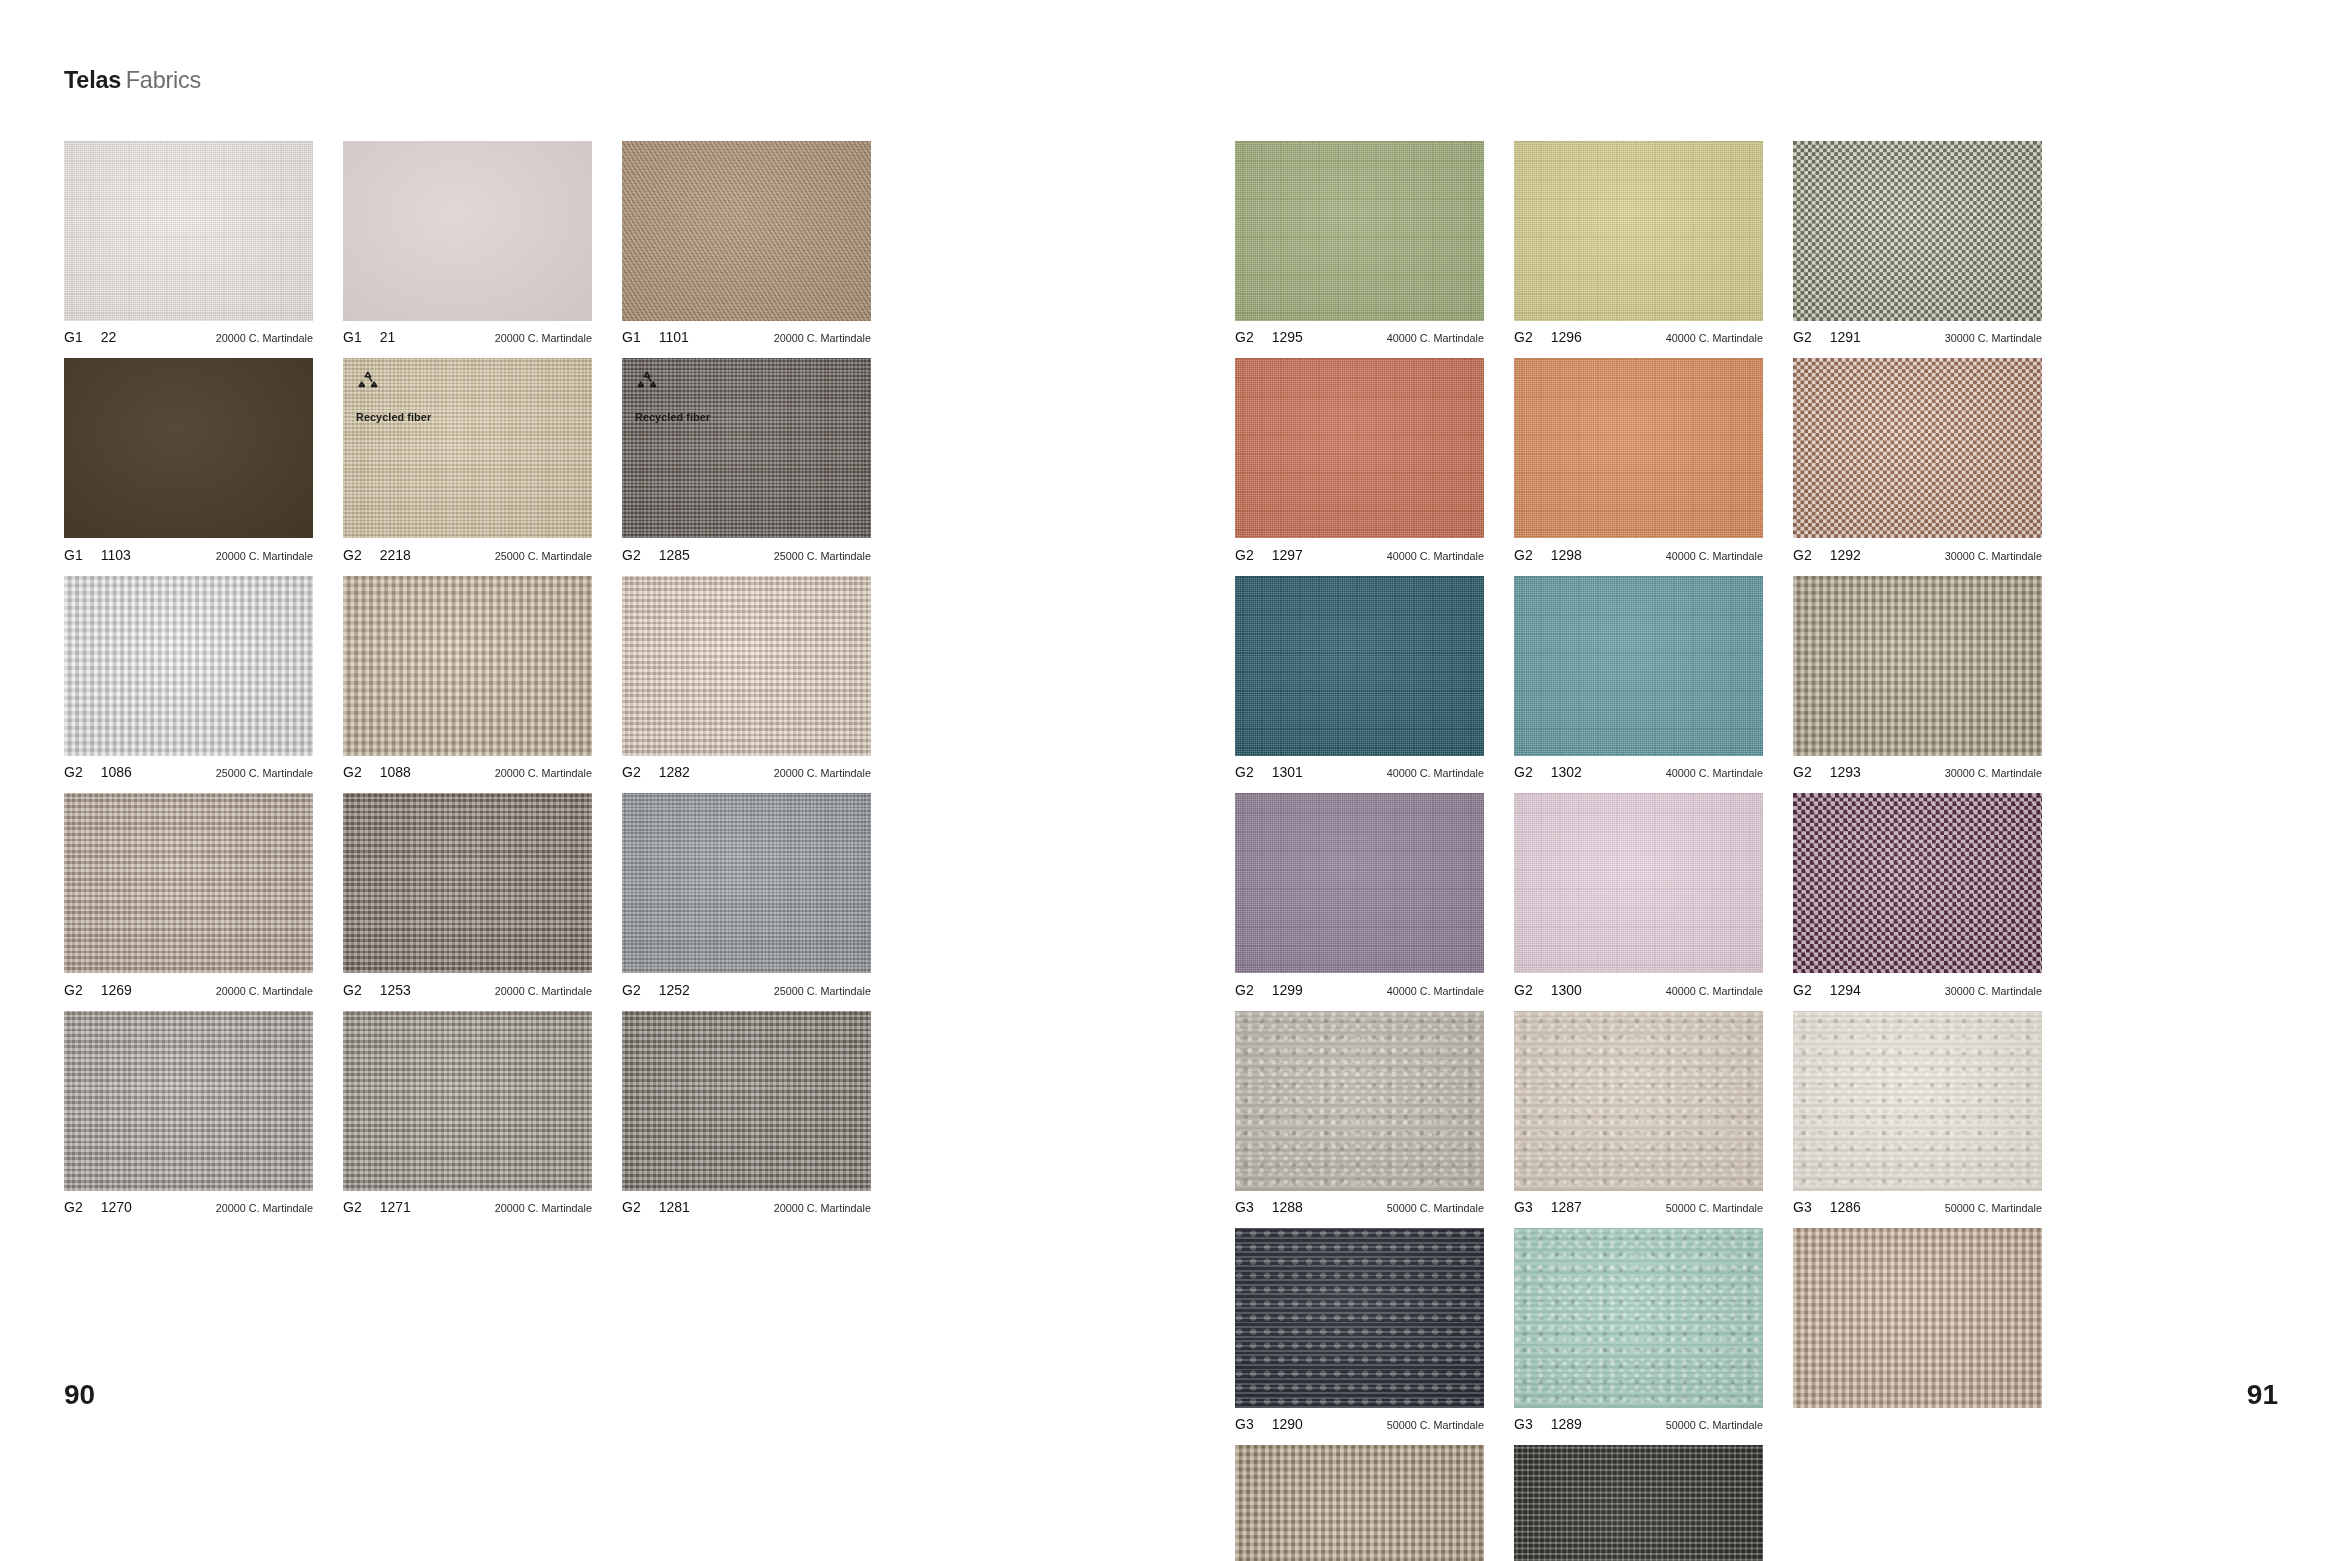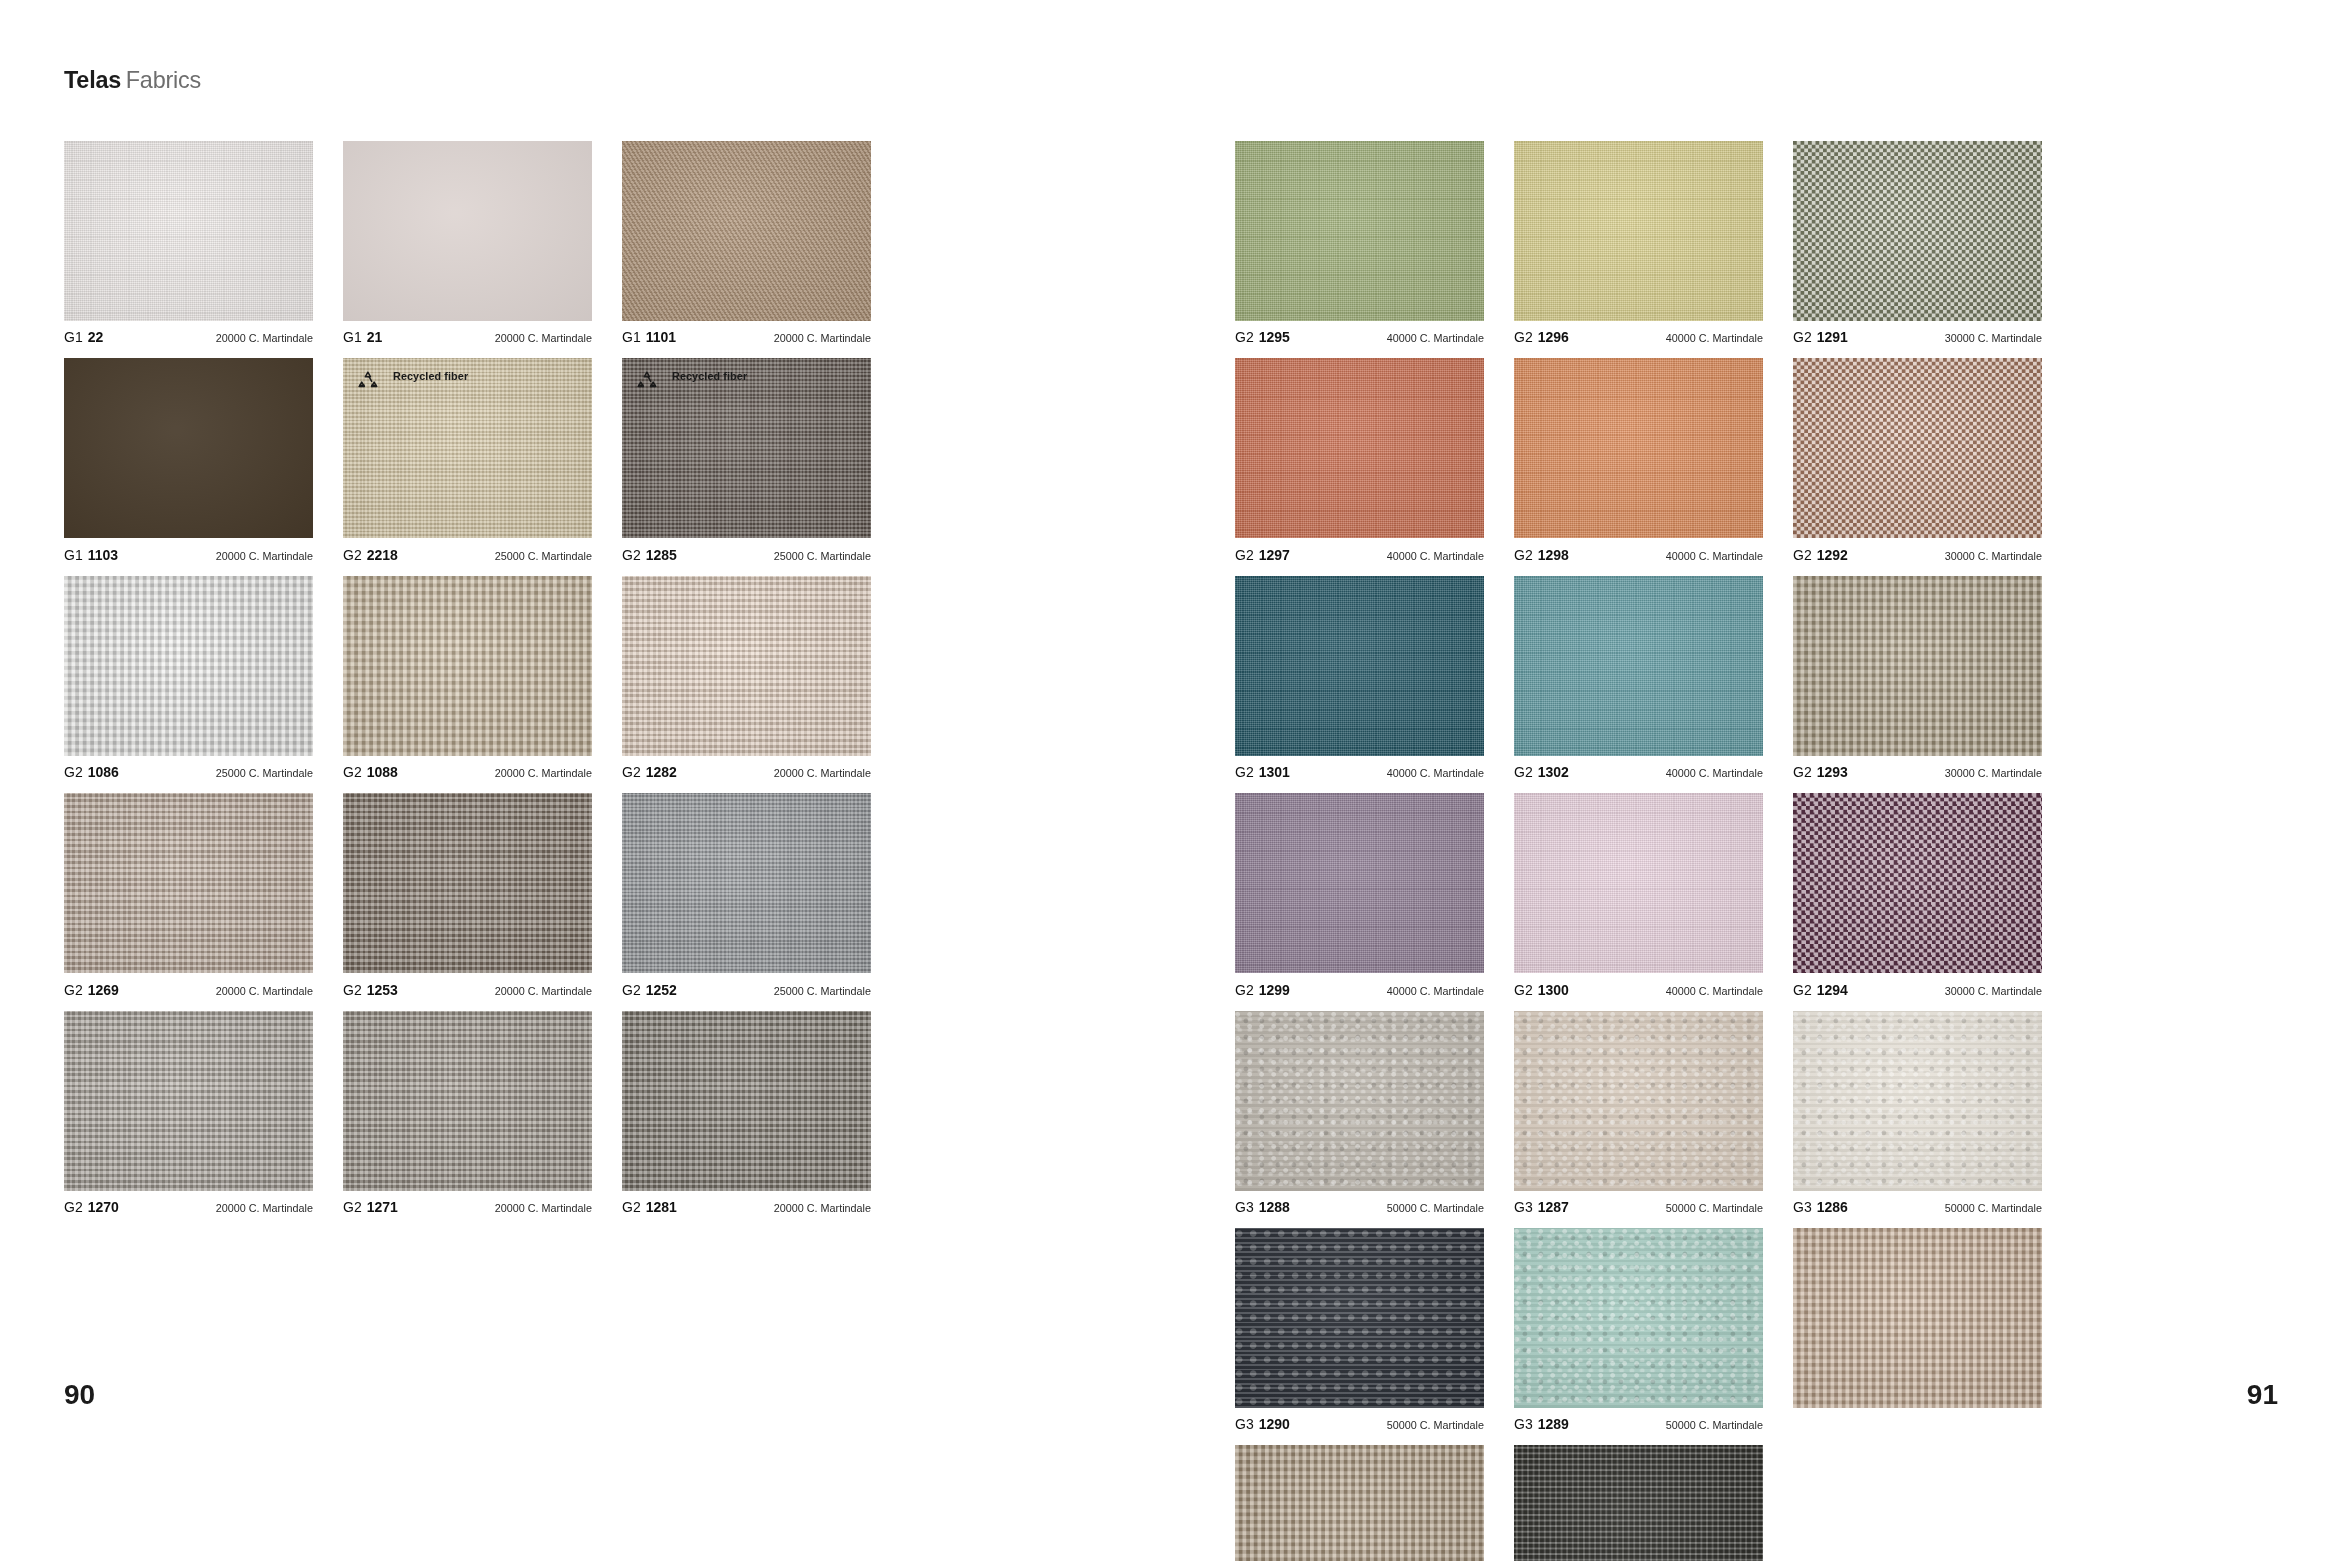--- a/index.html
+++ b/index.html
@@ -37,22 +37,22 @@
     position: relative;
     width: 249px; height: 180px;
     overflow: hidden;
     background: #ddd;
   }
 
   .badge {
     position: absolute;
     left: 13px; top: 11.2px;
     display: flex;
-    flex-direction: row;
-    gap: 13px;
+    flex-direction: column;
+    gap: 20px;
     z-index: 3;
   }
   .badge .recycle-ico { width: 24px; height: 21.5px; display: block; }
   .badge .badge-text {
     font-size: 10.8px;
     font-weight: 700;
     color: #1a1a1a;
     letter-spacing: 0.1px;
     white-space: nowrap;
   }
@@ -63,21 +63,21 @@
     justify-content: space-between;
     padding-top: 8.4px;
     width: 249px;
   }
   .code {
     font-size: 14px;
     color: #111;
     white-space: nowrap;
   }
   .code .grp { font-weight: 400; }
-  .code .num { font-weight: 700; margin-left: 5px; }
+  .code .num { font-weight: 400; margin-left: 18px; }
   .martindale {
     font-size: 10.8px;
     color: #2a2a2a;
     font-weight: 400;
     white-space: nowrap;
   }
 
   .folio {
     position: absolute;
     bottom: 67px;

